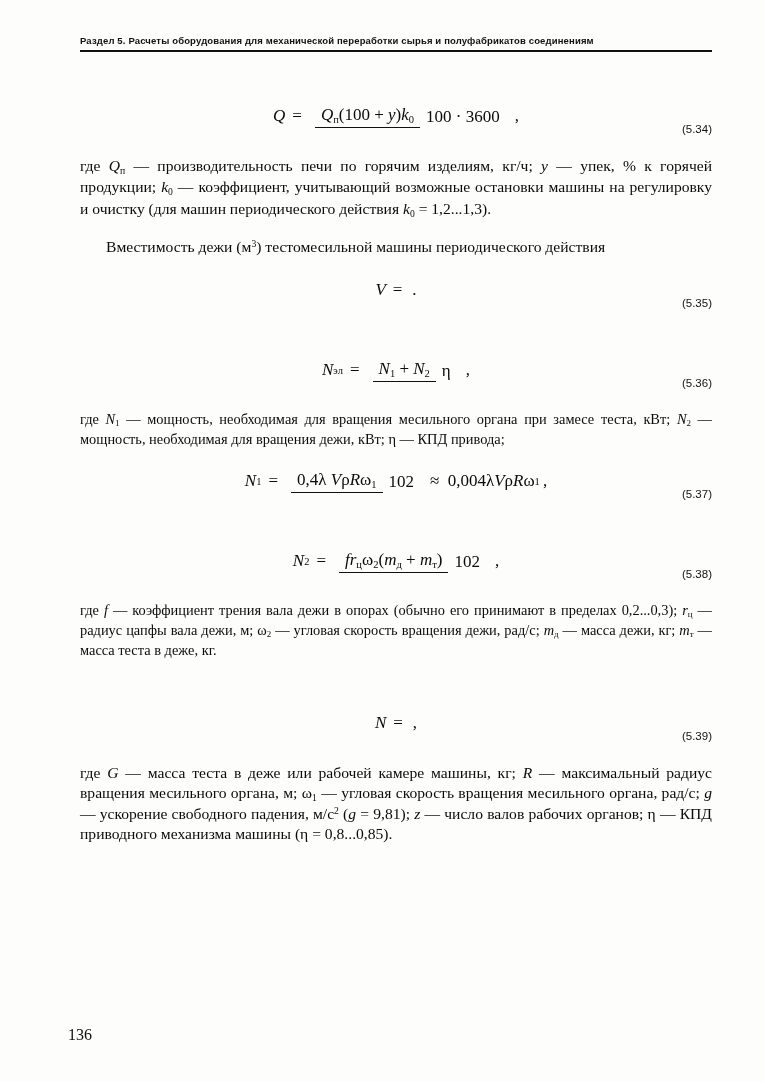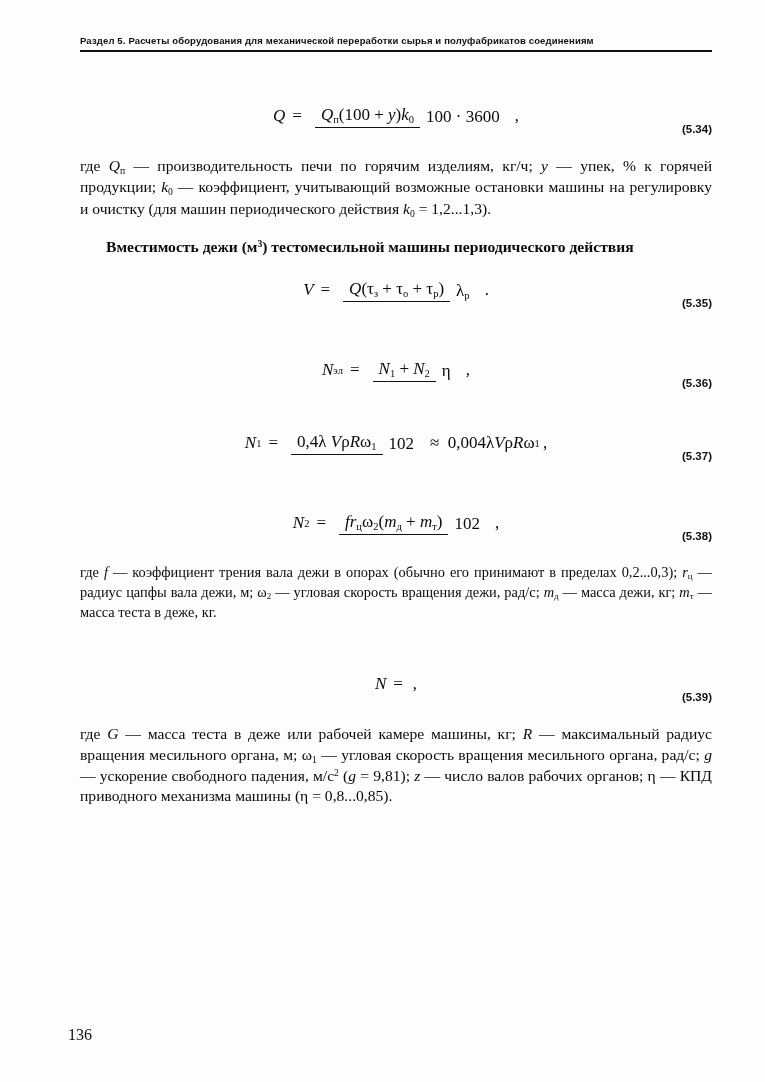--- a/index.html
+++ b/index.html
@@ -43,21 +43,20 @@
   }
   p.body {
     font-size: 15.6px;
     line-height: 1.30;
     text-align: justify;
     margin: 0 0 0 0;
     text-indent: 0;
   }
   p.indent {
     text-indent: 26px;
-    font-weight: bold;
   }
   p.small {
     font-size: 14.4px;
     line-height: 1.28;
   }
   .gap-s { height: 10px; }
   .gap-m { height: 17px; }
   .gap-l { height: 24px; }
   .gap-xl { height: 30px; }
 
@@ -74,21 +73,21 @@
     align-items: center;
     font-size: 17px;
     white-space: nowrap;
   }
   .tag {
     position: absolute;
     right: 0;
     bottom: 4px;
     font-family: "Liberation Sans", sans-serif;
     font-size: 11.5px;
-    font-weight: bold;
+    font-weight: normal;
     color: #111;
   }
   .var { font-style: italic; }
   .frac {
     display: inline-flex;
     flex-direction: row;
     align-items: center;
     vertical-align: middle;
     margin: 0 6px;
   }
@@ -159,24 +158,20 @@
     <p class="body indent">
       Вместимость дежи (м<sup>3</sup>) тестомесильной машины периодического действия
     </p>
 
     <div class="gap-s"></div>
 
     <div class="formula-row">
       <span class="formula">
         <span class="var">V</span>
           <span class="eq">=</span>
-        <span class="frac">
-          <span class="num"><span class="var">Q</span>(τ<sub>з</sub> + τ<sub>о</sub> + τ<sub>р</sub>)</span>
-          <span class="den">λ<sub>р</sub></span>
-        </span>
         <span class="comma">.</span>
       </span>
       <span class="tag">(5.35)</span>
     </div>
 
     <div class="gap-l"></div>
 
 
     <div class="gap-s"></div>
 
@@ -189,20 +184,23 @@
           <span class="num"><span class="var">N</span><sub>1</sub> + <span class="var">N</span><sub>2</sub></span>
           <span class="den">η</span>
         </span>
         <span class="comma">,</span>
       </span>
       <span class="tag">(5.36)</span>
     </div>
 
     <div class="gap-m"></div>
 
+    <p class="body small">
+      где <span class="var">N</span><sub>1</sub> — мощность, необходимая для вращения месильного органа при замесе теста, кВт; <span class="var">N</span><sub>2</sub> — мощность, необходимая для вращения дежи, кВт; η — КПД привода;
+    </p>
 
     <div class="gap-s"></div>
 
     <div class="formula-row">
       <span class="formula">
         <span class="var">N</span><sub>1</sub><span class="eq">=</span>
         <span class="frac">
           <span class="num">0,4λ <span class="var">V</span>ρ<span class="var">R</span>ω<sub>1</sub></span>
           <span class="den">102</span>
         </span>

